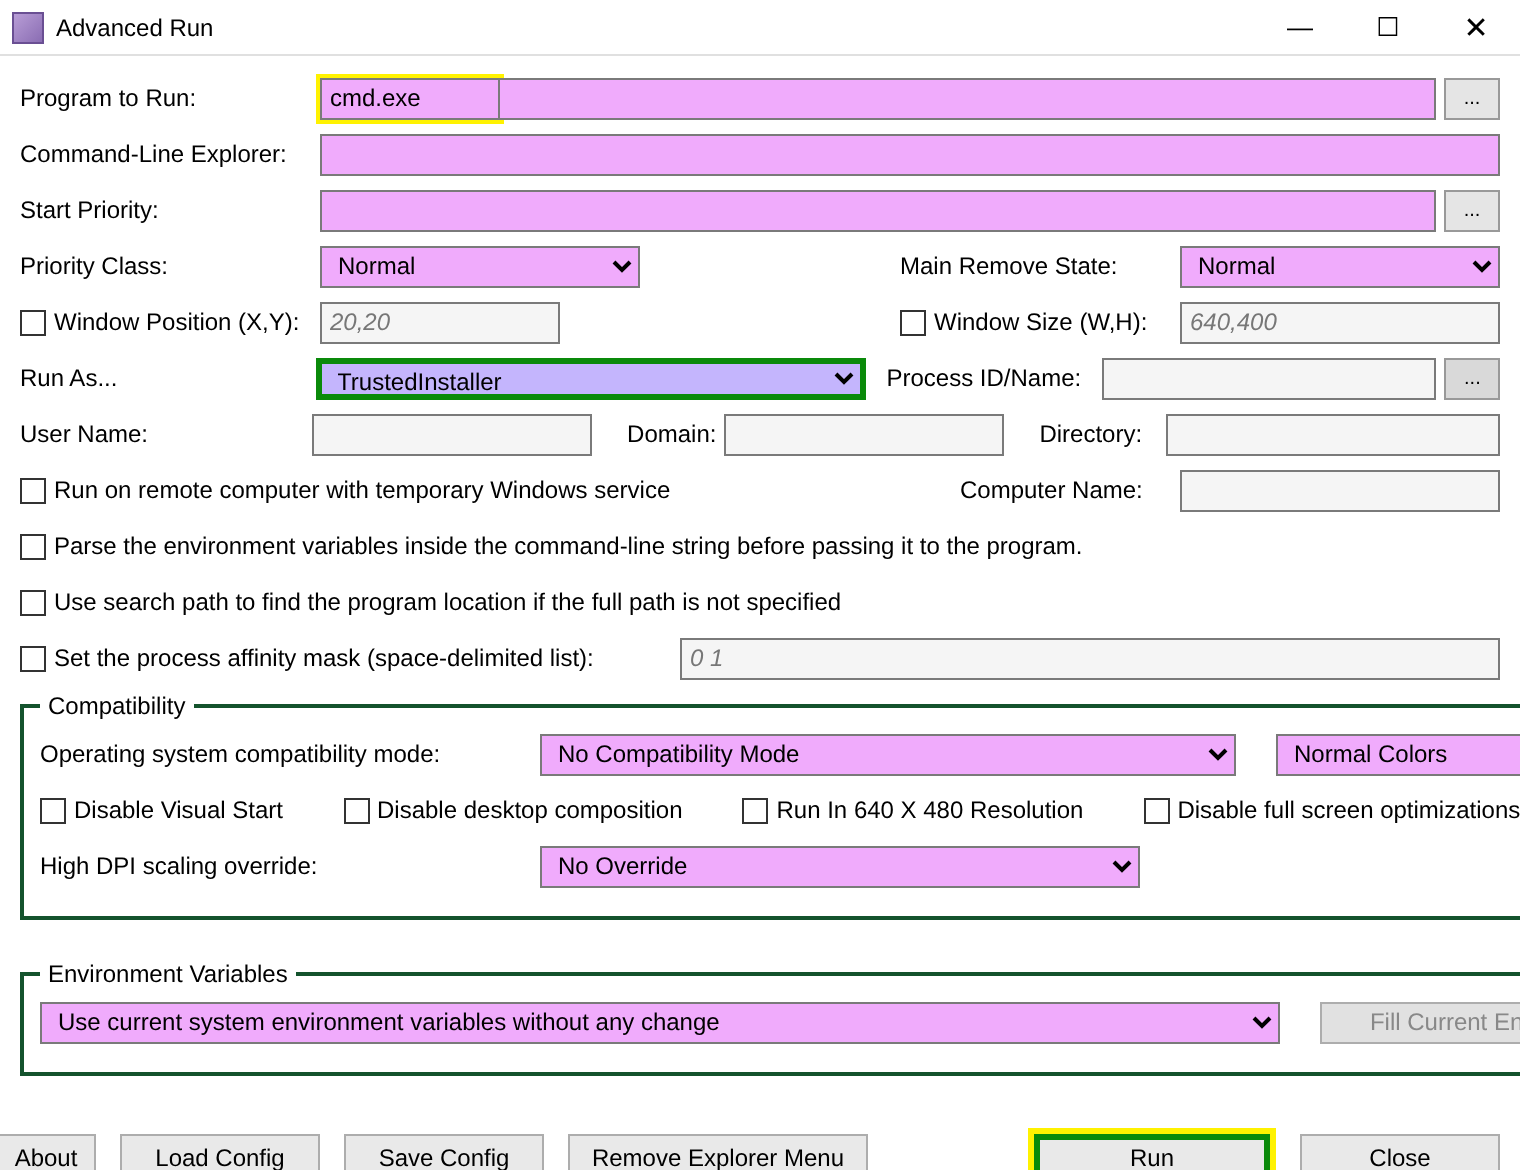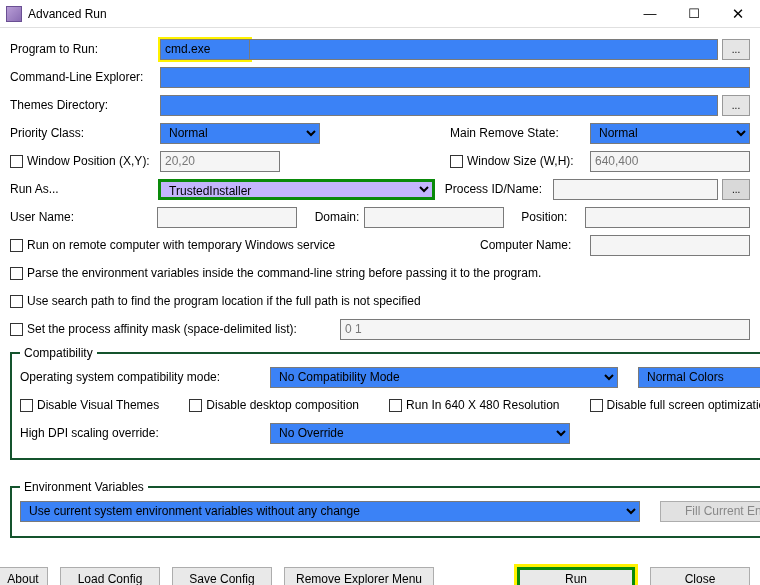--- a/index.html
+++ b/index.html
@@ -6,22 +6,22 @@
   body { margin: 0; padding: 0; background: #fff; width: 760px; height: 585px; overflow: hidden; }
   .titlebar { display: flex; align-items: center; height: 28px; padding: 0 0 0 6px; border-bottom: 1px solid #e0e0e0; }
   .titlebar-icon { width: 16px; height: 16px; background: linear-gradient(135deg,#b89dd6,#8a6db3); border: 1px solid #6a4f93; margin-right: 6px; }
   .titlebar-title { flex: 1; font-size: 12px; }
   .titlebar-btns { display: flex; }
   .titlebar-btn { width: 44px; height: 28px; display: flex; align-items: center; justify-content: center; font-size: 13px; }
   .titlebar-btn.close { font-size: 15px; }
   .content { padding: 10px 10px 0 10px; }
   .row { display: flex; align-items: center; margin-bottom: 6px; min-height: 22px; }
   .lbl { width: 150px; font-size: 12px; color: #000; }
-  input[type=text], select { height: 21px; border: 1px solid #7a7a7a; padding: 1px 4px; background: #3b82f6; font-size: 12px; }
-  input[type=text]:disabled, select:disabled { background: #f5f5f5; color: #777; }
+  input[type=text], select { height: 21px; border: 1px solid #7a7a7a; padding: 1px 4px; background: #f0abfc; font-size: 12px; }
+  input[type=text]:disabled, select:disabled { background: #f5f5f5; color: #777; font-style: italic; }
   input[type=text]::placeholder { color: #888; }
   select { appearance: menulist; padding-right: 18px; }
   .btn-dots { width: 28px; height: 21px; border: 1px solid #999; background: #e5e5e5; margin-left: 4px; display: flex; align-items: center; justify-content: center; font-size: 10px; }
   .checkbox { width: 13px; height: 13px; border: 1px solid #333; margin-right: 4px; flex-shrink: 0; display: inline-block; vertical-align: middle; }
   .chk-label { display: flex; align-items: center; font-size: 12px; }
   .hl-yellow { background: #fff200; outline: 2px solid #fff200; }
   .hl-green { border: 3px solid #0a8a0a !important; }
   .greybtn { height: 21px; background: #e1e1e1; border: 1px solid #adadad; color: #6d6d6d; padding: 0 8px; display: flex; align-items: center; font-size: 12px; }
   .greybtn.disabled { color: #888; }
   fieldset { border: 2px solid #14532d; margin: 4px 0 20px 0; padding: 6px 8px 8px 8px; }
@@ -54,21 +54,21 @@
     <input type="text" style="flex: 1 1 0%; border-left: none;">
     <div class="btn-dots">...</div>
   </div>
 
   <div class="row">
     <div class="lbl">Command-Line Explorer:</div>
     <input type="text" style="flex: 1 1 0%;">
   </div>
 
   <div class="row">
-    <div class="lbl">Themes Directory:</div>
+    <div class="lbl">Start Priority:</div>
     <input type="text" style="flex: 1 1 0%;">
     <div class="btn-dots">...</div>
   </div>
 
   <div class="row">
     <div class="lbl">Priority Class:</div>
     <select style="width:160px"><option>Normal</option></select>
     <div class="spacer"></div>
     <div style="width:140px">Main Remove State:</div>
     <select style="width:160px"><option>Normal</option></select>
@@ -97,21 +97,21 @@
     <div class="btn-dots" style="background:#d9d9d9">...</div>
   </div>
 
   <div class="row">
     <div class="lbl">User Name:</div>
     <input type="text" disabled="" style="width: 140px;">
     <div style="width:18px"></div>
     <div style="width:50px">Domain:</div>
     <input type="text" disabled="" style="width: 140px;">
     <div style="width:18px"></div>
-    <div style="width:65px">Position:</div>
+    <div style="width:65px">Directory:</div>
     <input type="text" disabled="" style="flex: 1 1 0%;">
   </div>
 
   <div class="row">
     <label class="chk-label">
         <span class="checkbox"></span>
         <span>Run on remote computer with temporary Windows service</span>
       </label>
     <div class="spacer"></div>
     <div style="width:110px">Computer Name:</div>
@@ -144,21 +144,21 @@
     <legend>Compatibility</legend>
     <div class="row">
       <div style="width:250px">Operating system compatibility mode:</div>
       <select style="width:348px"><option>No Compatibility Mode</option></select>
       <div style="width:20px"></div>
       <select style="width:156px"><option>Normal Colors</option></select>
     </div>
     <div class="row" style="gap:30px">
       <label class="chk-label">
           <span class="checkbox"></span>
-          <span>Disable Visual Themes</span>
+          <span>Disable Visual Start</span>
         </label>
       <label class="chk-label">
           <span class="checkbox"></span>
           <span>Disable desktop composition</span>
         </label>
       <label class="chk-label">
           <span class="checkbox"></span>
           <span>Run In 640 X 480 Resolution</span>
         </label>
       <label class="chk-label">

